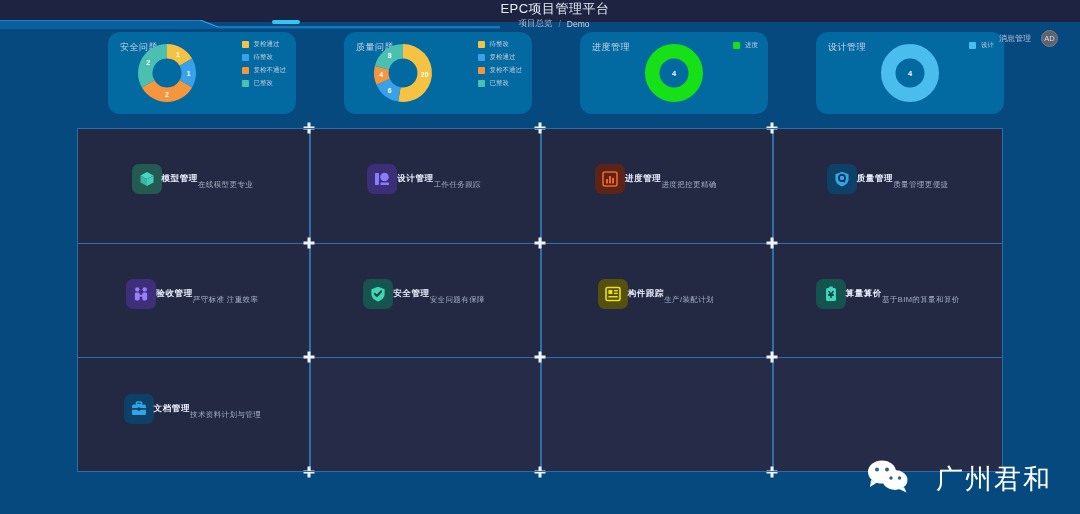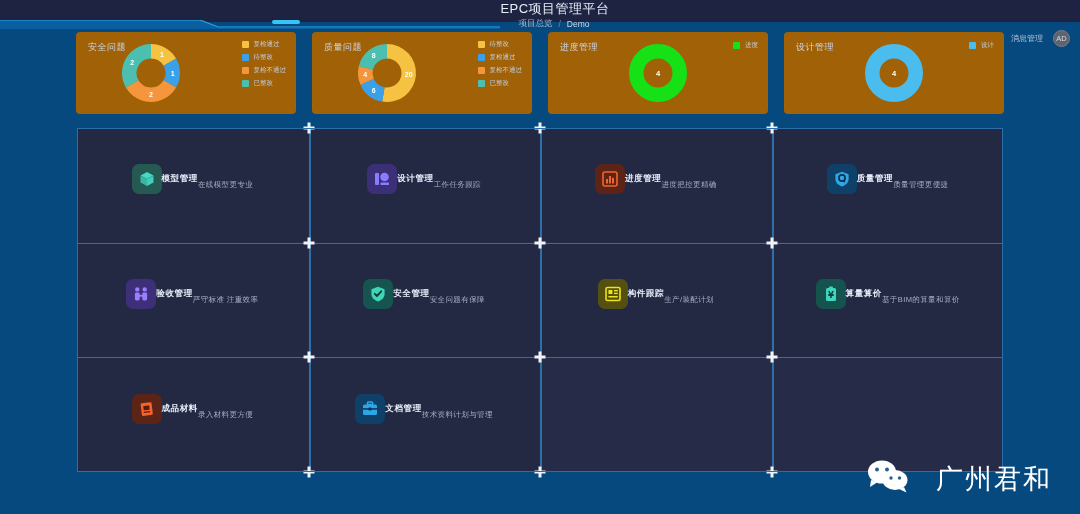--- a/index.html
+++ b/index.html
@@ -24,21 +24,21 @@
     padding-left: 30px; white-space: nowrap;
   }
   .breadcrumb {
     margin-left: 28px; display: flex; align-items: center; gap: 6px;
     font-size: 8.5px; color: #aab6cc; white-space: nowrap;
   }
   .breadcrumb .sep { color: #7e8ca6; }
   .breadcrumb .crumb.active { color: #cfd8e8; }
   .topbar-right {
     margin-left: auto; display: flex; align-items: center; gap: 10px;
-    padding-right: 10px;
+    padding-right: 22px;
   }
   .topbar-right .msg { font-size: 8px; color: #b7c2d6; white-space: nowrap; }
   .avatar {
     width: 17px; height: 17px; border-radius: 50%;
     background: #5d6470; color: #d7dde7;
     font-size: 7.5px; display: flex; align-items: center; justify-content: center;
     border: 1px solid #767d8a;
   }
   
   .tab-deco {
@@ -52,22 +52,22 @@
     position: absolute; left: 0; top: 22px; width: 1080px; height: 492px;
   }
 
   
   .stats-row {
     position: absolute; left: 76px; top: 10px;
     width: 928px; height: 82px;
     display: flex; gap: 16px;
   }
   .stat-card {
-    flex: 1 1 0; background: #a16207; border-radius: 4px;
-    position: relative; overflow: hidden;
+    flex: 1 1 0; background: #0369a1; border-radius: 12px;
+    position: relative; overflow: hidden; margin-left: 32px;
   }
   .stat-title {
     position: absolute; left: 12px; top: 9px;
     font-size: 9px; color: #cdd6e6; letter-spacing: .5px; white-space: nowrap;
   }
   .legend {
     position: absolute; right: 10px; top: 8px;
     display: flex; flex-direction: column; gap: 4px;
   }
   .legend.single { top: 9px; }
@@ -363,31 +363,20 @@
           <div class="tile">
             <div class="tile-icon" style="background: rgb(21, 83, 78);">
               <svg width="16" height="16" viewBox="0 0 16 16">
                 <rect x="3" y="2" width="10" height="13" rx="1.5" fill="#3fd6c0"></rect>
                 <rect x="6" y="0.6" width="4" height="2.8" rx="1" fill="#3fd6c0"></rect>
                 <text x="8" y="12" text-anchor="middle" font-size="8.5" font-weight="bold" fill="#0e3f38" font-family="DejaVu Sans, sans-serif">¥</text>
               </svg>
             </div>
             <div class="tile-title">算量算价</div>
             <div class="tile-desc">基于BIM的算量和算价</div>
-          </div>
-          <div class="tile">
-            <div class="tile-icon" style="background: rgb(92, 36, 23);">
-              <svg width="16" height="16" viewBox="0 0 16 16">
-                <rect x="2.2" y="1.6" width="11" height="12.8" rx="1.2" fill="#f4632a" transform="rotate(-7 8 8)"></rect>
-                <rect x="4.6" y="4.6" width="6" height="4.4" rx=".6" fill="#5a1c0c" transform="rotate(-7 8 8)"></rect>
-                <rect x="4.4" y="10.4" width="6.4" height="1.3" fill="#5a1c0c" transform="rotate(-7 8 8)"></rect>
-              </svg>
-            </div>
-            <div class="tile-title">成品材料</div>
-            <div class="tile-desc">录入材料更方便</div>
           </div>
           <div class="tile">
             <div class="tile-icon" style="background: rgb(15, 65, 104);">
               <svg width="16" height="16" viewBox="0 0 16 16">
                 <rect x="5.4" y="1" width="5.2" height="2.6" rx=".9" fill="none" stroke="#2fa6e8" stroke-width="1.6"></rect>
                 <rect x="1" y="3.6" width="14" height="10.4" rx="1.6" fill="#2fa6e8"></rect>
                 <rect x="1" y="7.2" width="14" height="1.5" fill="#0a3453"></rect>
                 <rect x="6.6" y="6.6" width="2.8" height="2.8" rx=".5" fill="#0a3453"></rect>
               </svg>
             </div>

